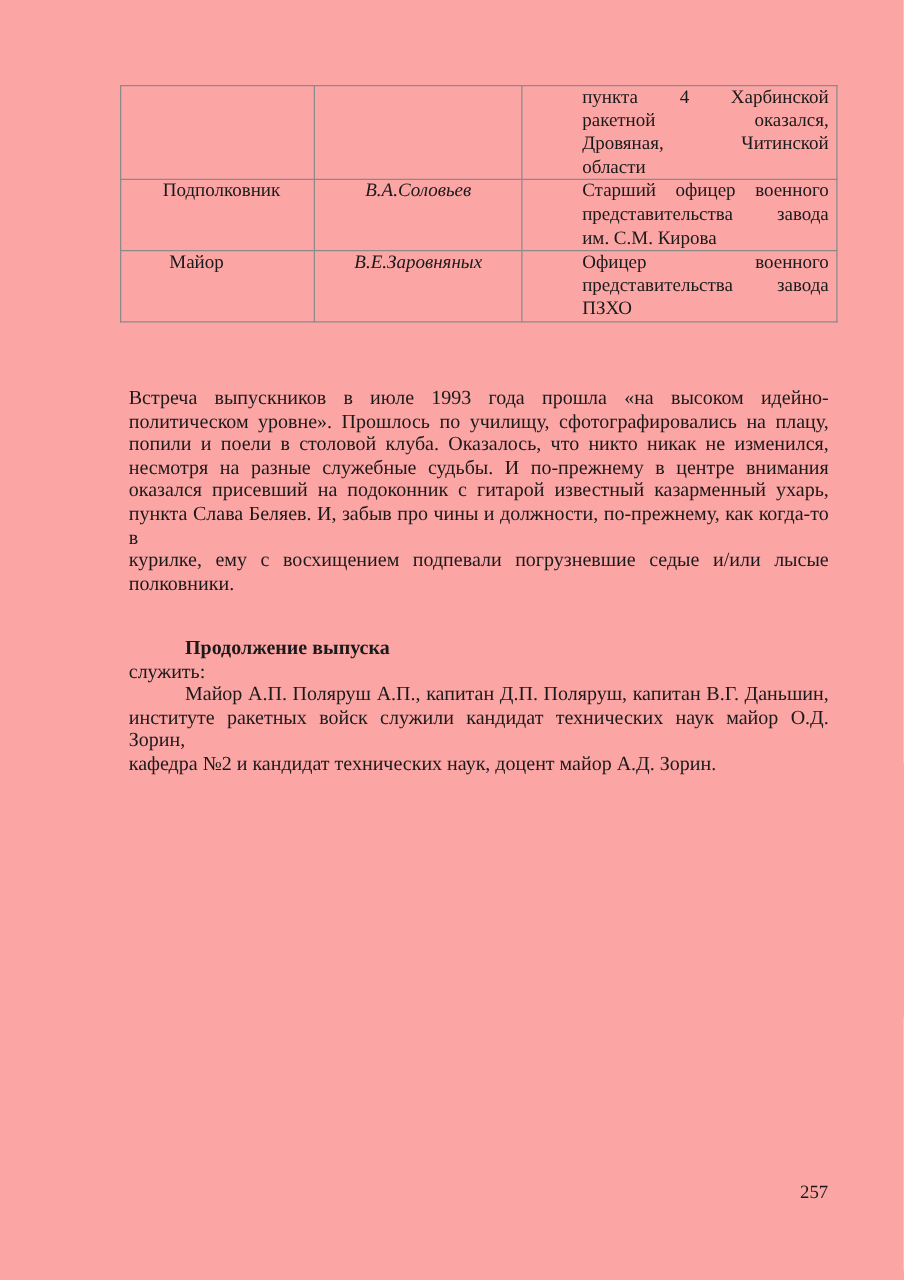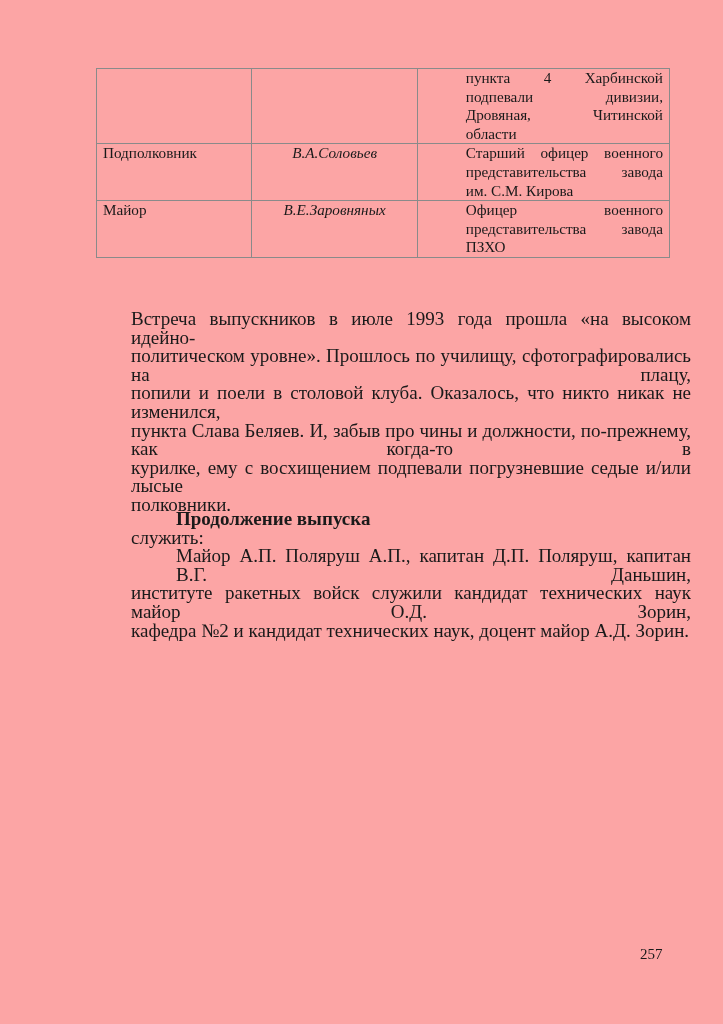--- a/index.html
+++ b/index.html
@@ -10,36 +10,36 @@
     }
     .page { position: absolute; left: 0; top: 0; width: 723px; height: 1024px; background: #fca5a5; }
 
     table.officers {
       position: absolute; left: 96px; top: 68px; width: 574px;
       border-collapse: collapse; font-size: 15.2px; line-height: 18.6px;
     }
     table.officers td {
       border: 1px solid #8a8a8a; vertical-align: top; padding: 0;
     }
-    td.c-rank { width: 155px; text-align: left; }
+    td.c-rank { width: 155px; text-align: center; }
     td.c-name { width: 165px; text-align: center; font-style: italic; }
     td.c-pos { width: 252px; }
     td.c-pos .inner { padding: 0 6px 0 48px; text-align: justify; }
     td.c-pos .line { display: block; text-align: justify; text-align-last: justify; }
     td.c-pos .line.last { text-align-last: left; }
     td.c-rank .inner, td.c-name .inner { padding-top: 0; }
     tr.r1 td { height: 72px; }
     tr.r2 td { height: 55px; }
     tr.r3 td { height: 55px; }
     td.c-rank .inner { padding-left: 6px; }
     tr.r3 td.c-rank .inner { padding-right: 40px; }
 
     .body-text {
       position: absolute; left: 103px; width: 560px;
-      font-size: 19px; line-height: 18.6px; margin-left: 28px;
+      font-size: 16px; line-height: 18.6px;
     }
     .jl { display: block; text-align: justify; text-align-last: justify; }
     .ll { display: block; text-align: left; }
     .heading { font-weight: bold; padding-left: 45px; }
 
     #para1 { top: 310px; }
     #para2 { top: 456px; }
     #section { top: 510px; }
 
     .page-number {
@@ -57,21 +57,21 @@
         <tr class="r1">
       <td class="c-rank">
             <div class="inner"></div>
           </td>
       <td class="c-name">
             <div class="inner"></div>
           </td>
       <td class="c-pos">
         <div class="inner">
           <span class="line">пункта 4 Харбинской</span>
-          <span class="line">подпевали дивизии,</span>
+          <span class="line">ракетной оказался,</span>
           <span class="line">Дровяная, Читинской</span>
           <span class="line last">области</span>
         </div>
       </td>
     </tr>
     <tr class="r2">
       <td class="c-rank">
             <div class="inner">Подполковник</div>
           </td>
       <td class="c-name">
@@ -100,20 +100,22 @@
         </div>
       </td>
     </tr>
   </tbody>
     </table>
 
   <div class="body-text" id="para1">
     <span class="jl">Встреча выпускников в июле 1993 года прошла «на высоком идейно-</span>
     <span class="jl">политическом уровне». Прошлось по училищу, сфотографировались на плацу,</span>
     <span class="jl">попили и поели в столовой клуба. Оказалось, что никто никак не изменился,</span>
+    <span class="jl">несмотря на разные служебные судьбы. И по-прежнему в центре внимания</span>
+    <span class="jl">оказался присевший на подоконник с гитарой известный казарменный ухарь,</span>
     <span class="jl">пункта Слава Беляев. И, забыв про чины и должности, по-прежнему, как когда-то в</span>
     <span class="jl">курилке, ему с восхищением подпевали погрузневшие седые и/или лысые</span>
     <span class="ll">полковники.</span>
   </div>
 
 
   <div class="body-text" id="section">
     <div class="heading">Продолжение выпуска</div>
     <span class="ll">служить:</span>
     <span class="jl" style="padding-left:45px;">Майор А.П. Поляруш А.П., капитан Д.П. Поляруш, капитан В.Г. Даньшин,</span>

